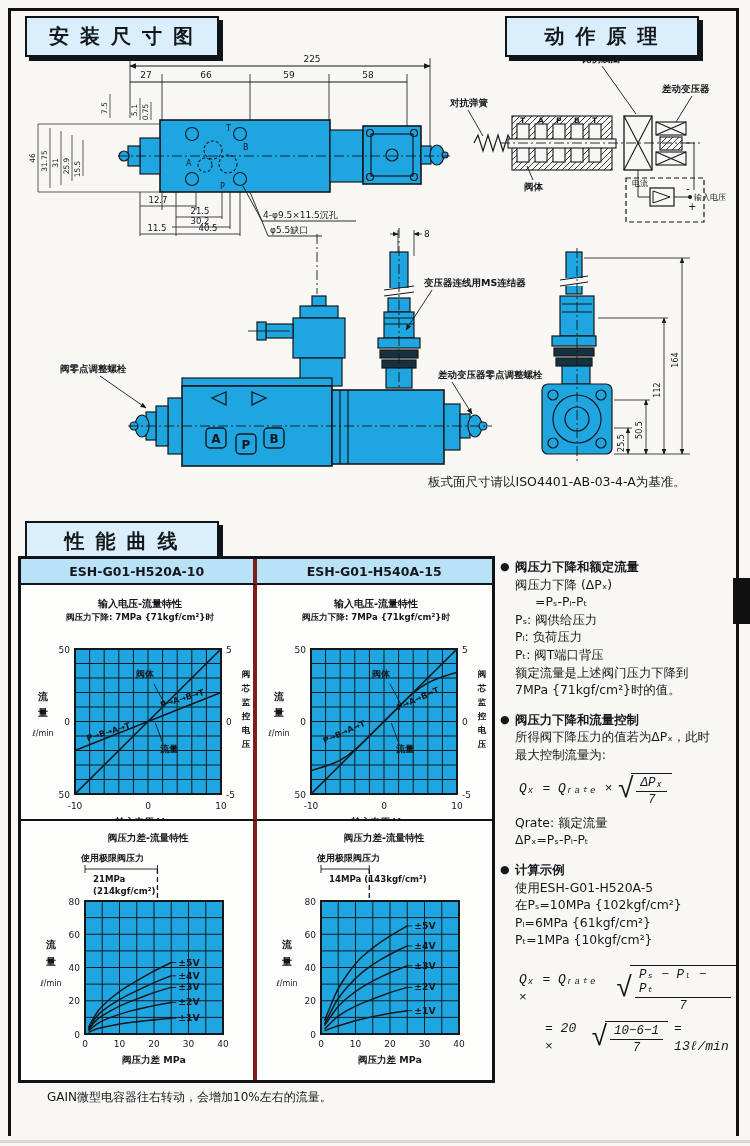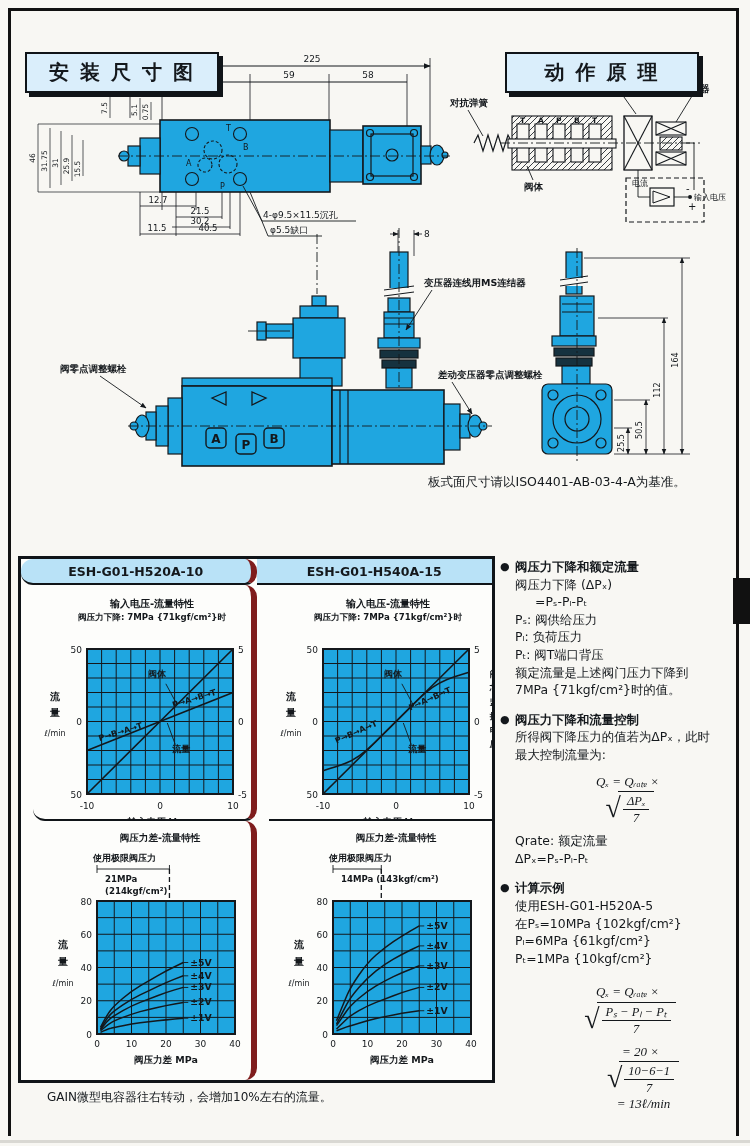--- a/index.html
+++ b/index.html
@@ -9,40 +9,40 @@
   .frame{position:absolute;background:#111;}
   .f-left{left:8px;top:8px;width:3px;height:1128px;}
   .f-top{left:8px;top:8px;width:731px;height:3px;}
   .f-right{left:736px;top:8px;width:3px;height:1128px;}
   .f-tab{left:733px;top:578px;width:17px;height:46px;}
   .f-bottom{left:0;top:1140px;width:750px;height:3px;background:#d9d8d3;}
 
   
   .sec-box{position:absolute;background:#daeefb;border:2px solid #101418;
            box-shadow:4px 4px 0 0 #101418;display:flex;align-items:center;justify-content:center;
-           font-weight:bold;font-size:20px;letter-spacing:2px;margin-top:36px;}
+           font-weight:bold;font-size:20px;letter-spacing:2px;}
 
   
   .perf-table{position:absolute;left:18px;top:556px;width:477px;height:527px;
               border:3px solid #101418;box-sizing:border-box;background:#fdfdfb;
               display:grid;grid-template-columns:1fr 1fr;grid-template-rows:26px 236px 1fr;}
   .pt-head{background:#b9e2f7;border-bottom:2px solid #101418;display:flex;align-items:center;
            justify-content:center;font-weight:bold;font-size:12.5px;}
-  .br{border-right:6px solid #7f1d1d;border-radius:12px;}
+  .br{border-right:4px solid #7f1d1d;}
   .bb{border-bottom:2px solid #101418;}
-  .cell{position:relative;overflow:hidden;margin-left:12px;}
+  .cell{position:relative;overflow:hidden;}
 
   
   .notes{position:absolute;left:502px;top:558px;width:238px;font-size:12.4px;line-height:1.42;}
   .bullet{position:relative;padding-left:13px;margin-bottom:12px;}
   .bullet::before{content:"●";position:absolute;left:-2px;top:1px;font-size:11px;}
   .bullet .ttl{font-weight:bold;}
   .ind2{padding-left:20px;}
-  .formula{font-family:Liberation Serif, serif;font-style:italic;font-size:13px;
-           margin:9px 4px 7px;display:flex;align-items:center;flex-direction:column;}
+  .formula{font-family:Liberation Mono, monospace;font-style:italic;font-size:13px;
+           margin:9px 4px 7px;display:flex;align-items:center;}
   .formula.cont{margin-left:30px;margin-top:2px;}
   .sqrt{display:inline-flex;align-items:stretch;margin-left:5px;justify-content:flex-end;}
   .sqrt::before{content:"√";font-style:normal;font-size:28px;line-height:1;align-self:center;margin-right:-3px;}
   .rad{border-top:1.6px solid #14181c;display:inline-flex;align-items:center;padding:2px 5px 0 5px;}
   .frac{display:inline-flex;flex-direction:column;align-items:center;line-height:1.12;font-size:12.5px;}
   .frac .num{padding:0 4px 1px;border-bottom:1.3px solid #14181c;}
   .frac .den{padding-top:1px;}
   .res{margin-left:6px;}
 
   .footnote{position:absolute;left:20px;top:1088px;font-size:12px;line-height:1.55;}

